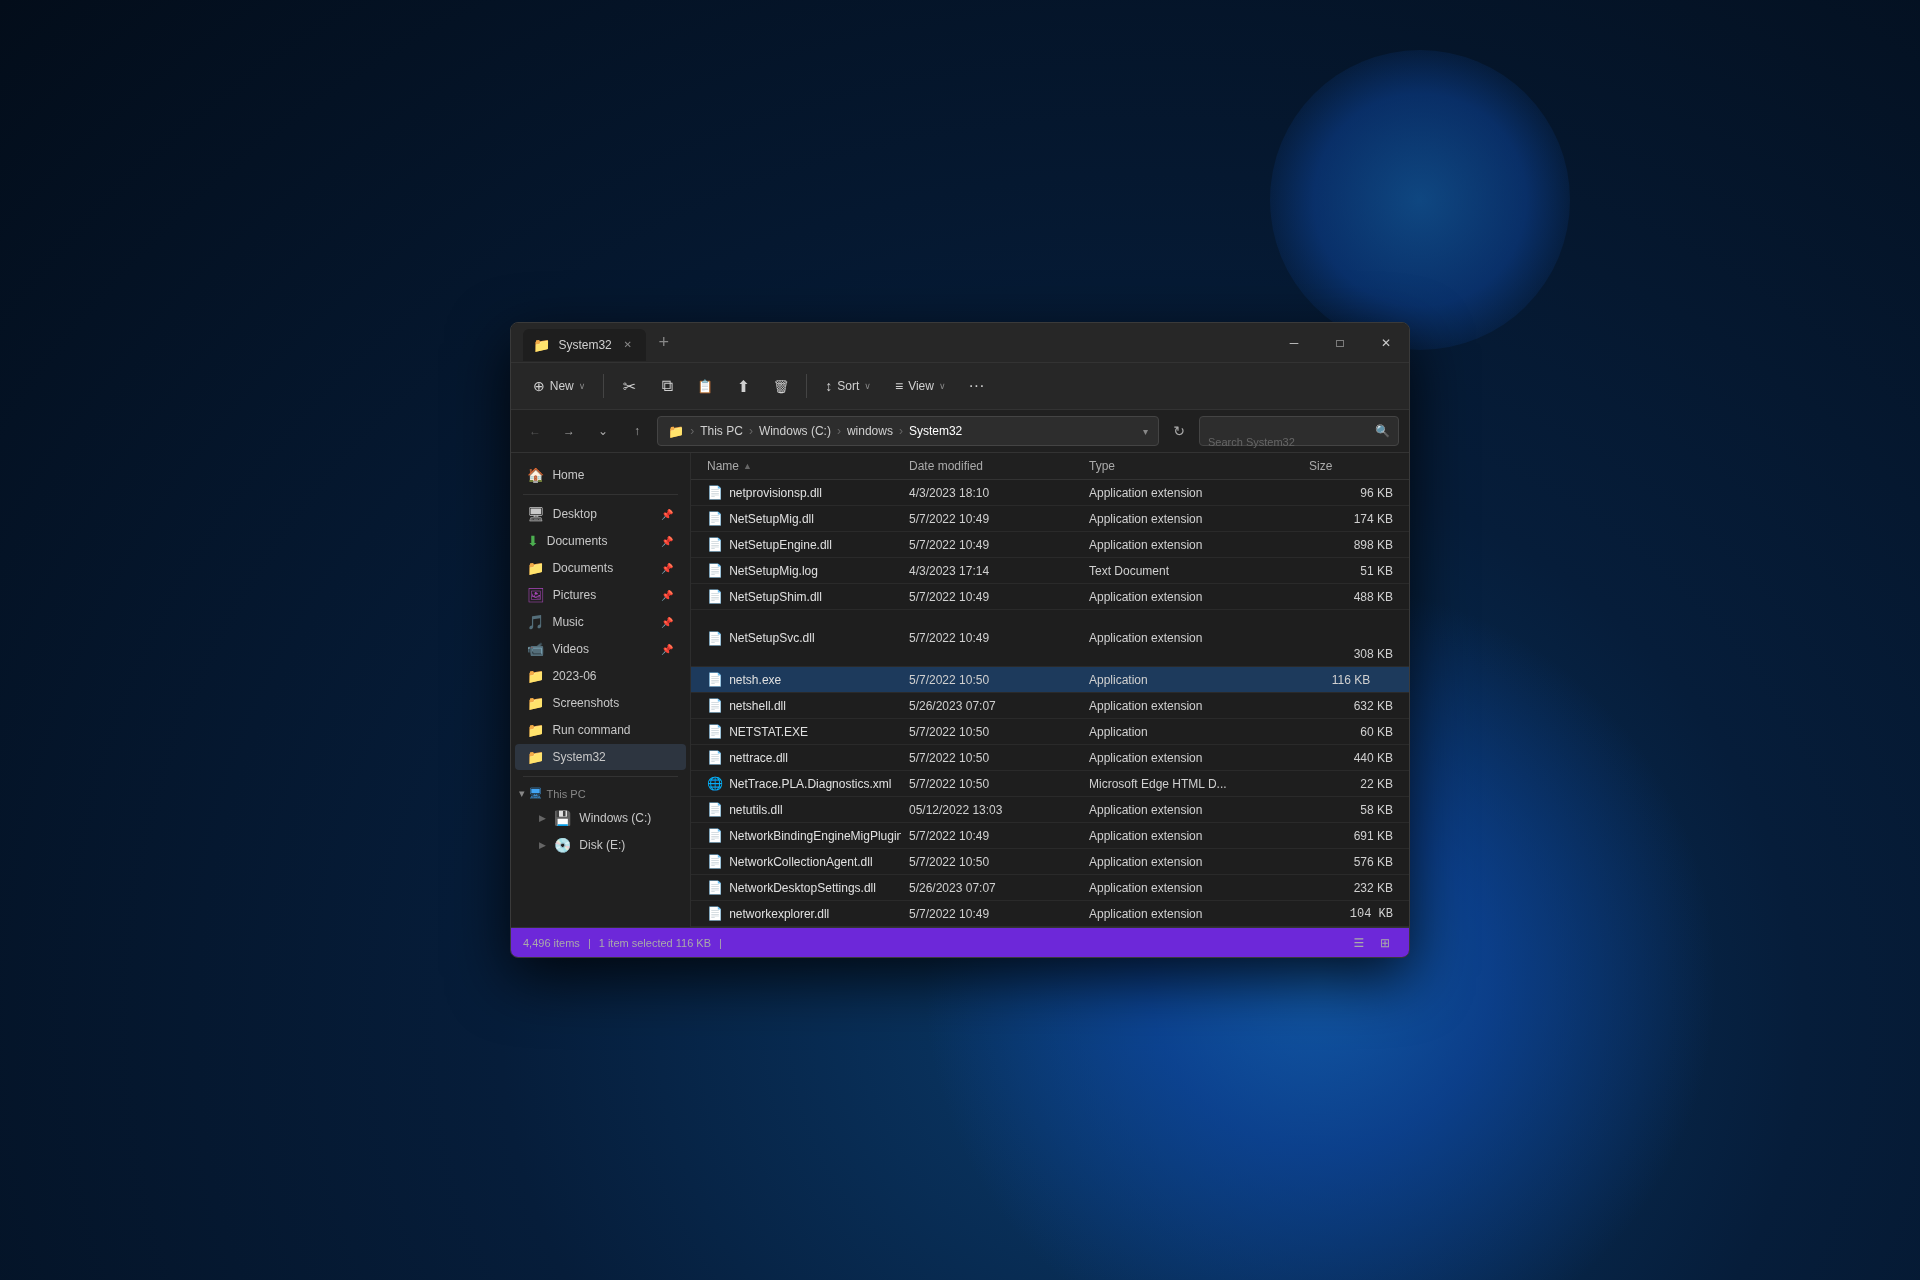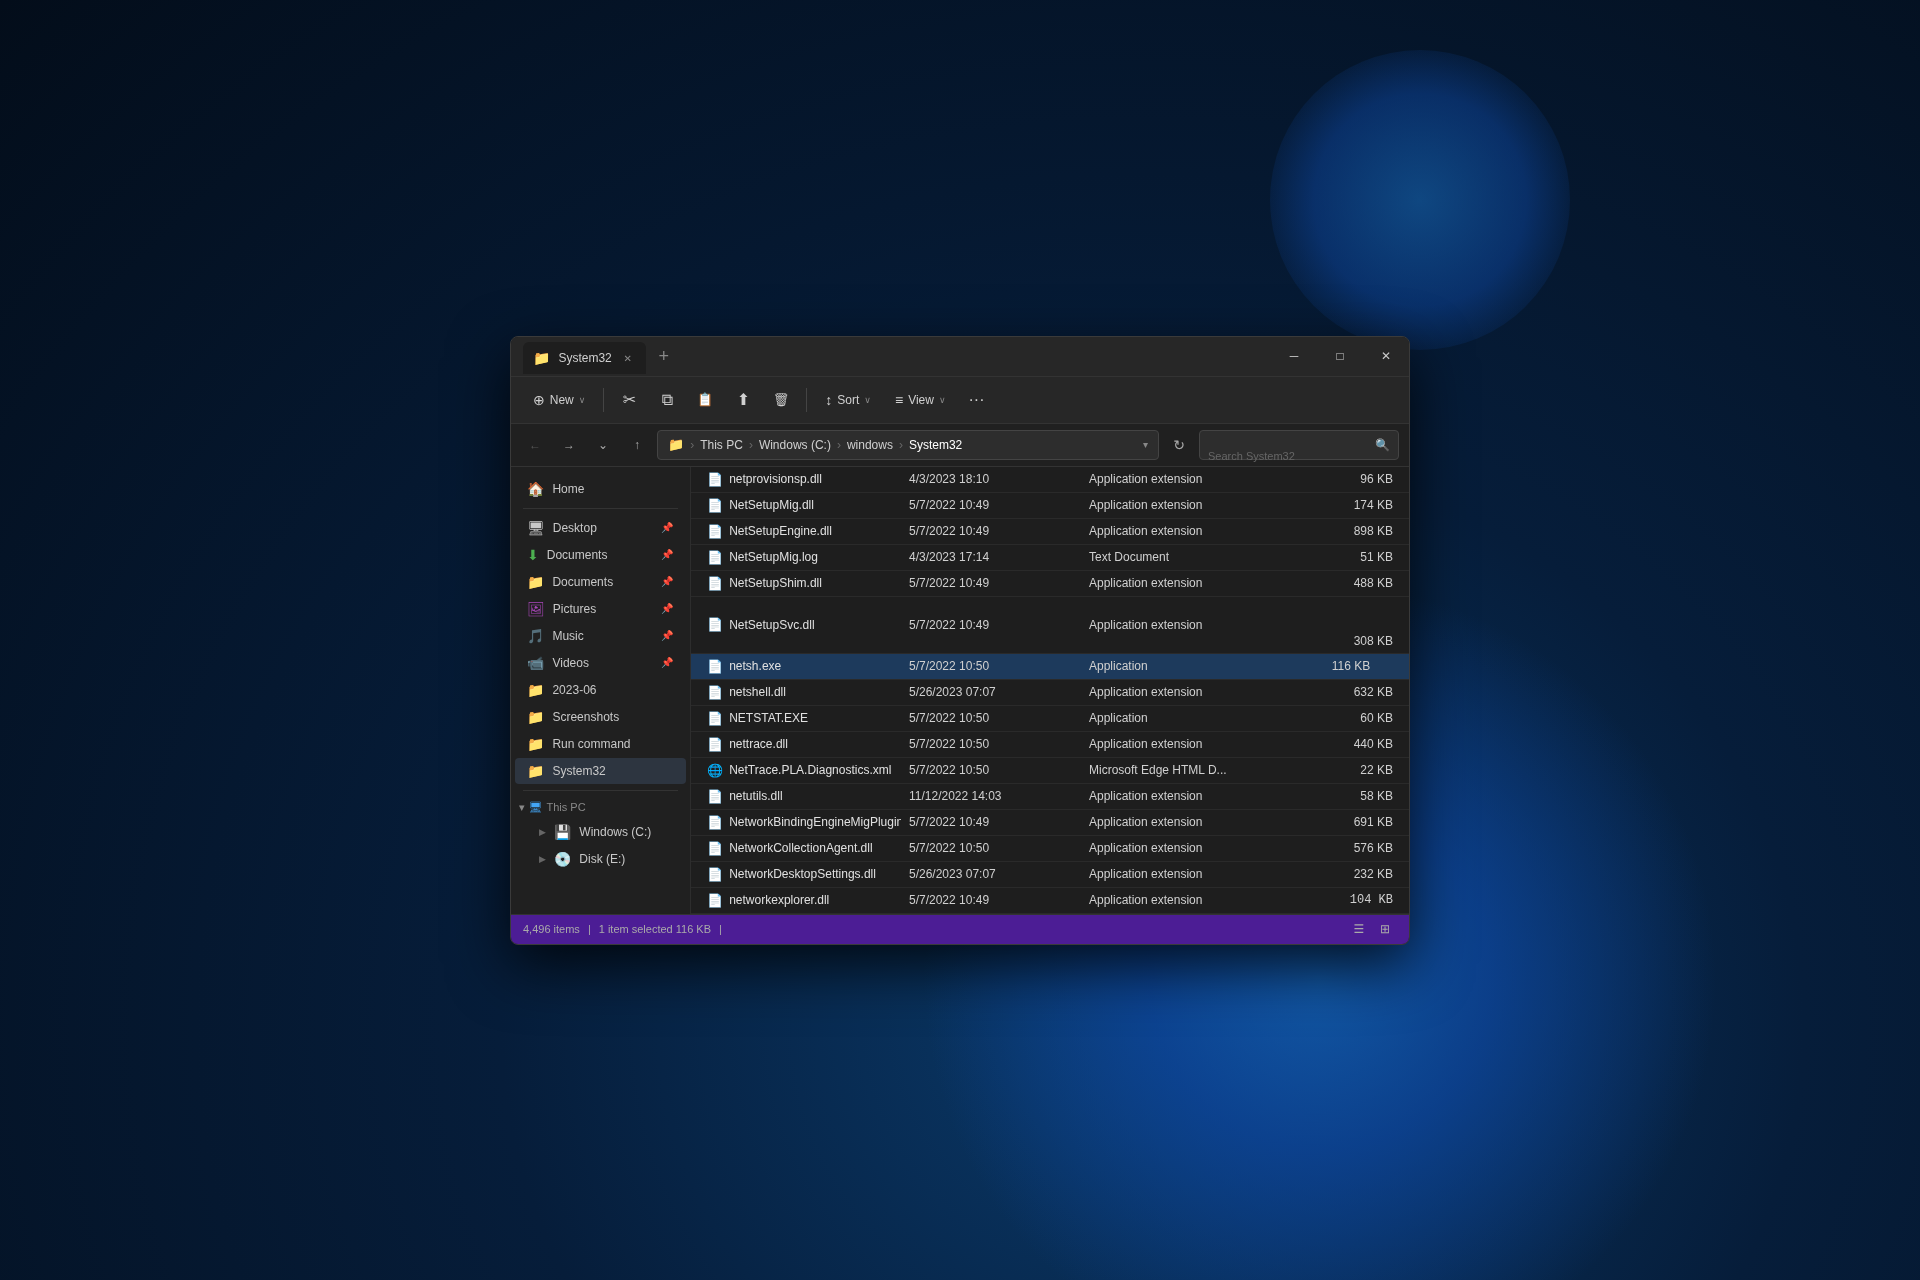--- a/index.html
+++ b/index.html
@@ -329,21 +329,21 @@
       white-space: nowrap;
       overflow: hidden;
       text-overflow: ellipsis;
     }
     .file-cell.name-cell { color: #e0e0e0; }
     .file-icon { font-size: 13px; flex-shrink: 0; }
     .file-icon-blue { color: #4fc3f7; }
 
     
     .status-bar {
-      background: #4c1d95;
+      background: #6d28d9;
       border-top: 1px solid #333;
       height: 30px;
       display: flex;
       align-items: center;
       padding: 0 12px;
       font-size: 11px;
       color: #aaa;
       flex-shrink: 0;
     }
     .status-spacer { flex: 1; }
@@ -521,20 +521,35 @@
       </div>
       <div class="sidebar-item sidebar-child">
         <span style="font-size:9px; color:#666;">▶</span>
         <span class="sidebar-icon">💿</span>
         <span>Disk (E:)</span>
       </div>
     </div>
 
     <div class="file-list-container">
 
+      <div class="file-list-header">
+        <div class="col-header">
+          <span>Name</span>
+          <span class="sort-indicator">▲</span>
+        </div>
+        <div class="col-header">
+          <span>Date modified</span>
+        </div>
+        <div class="col-header">
+          <span>Type</span>
+        </div>
+        <div class="col-header">
+          <span>Size</span>
+        </div>
+      </div>
 
       <div class="file-list" id="file-list-body">
       <div class="file-row">
       <div class="file-cell name-cell">
         <span class="file-icon">📄</span>
         <span>netprovisionsp.dll</span>
       </div>
       <div class="file-cell">
         <span>4/3/2023 18:10</span>
       </div>
@@ -694,21 +709,21 @@
       <div class="file-cell" style="justify-content: flex-end;">
         <span>22 KB</span>
       </div>
     </div>
           <div class="file-row">
       <div class="file-cell name-cell">
         <span class="file-icon">📄</span>
         <span>netutils.dll</span>
       </div>
       <div class="file-cell">
-        <span>11/12/2022 14:03</span>
+        <span>05/12/2022 13:03</span>
       </div>
       <div class="file-cell">
         <span>Application extension</span>
       </div>
       <div class="file-cell" style="justify-content: flex-end;">
         <span>58 KB</span>
       </div>
     </div>
           <div class="file-row">
       <div class="file-cell name-cell">

